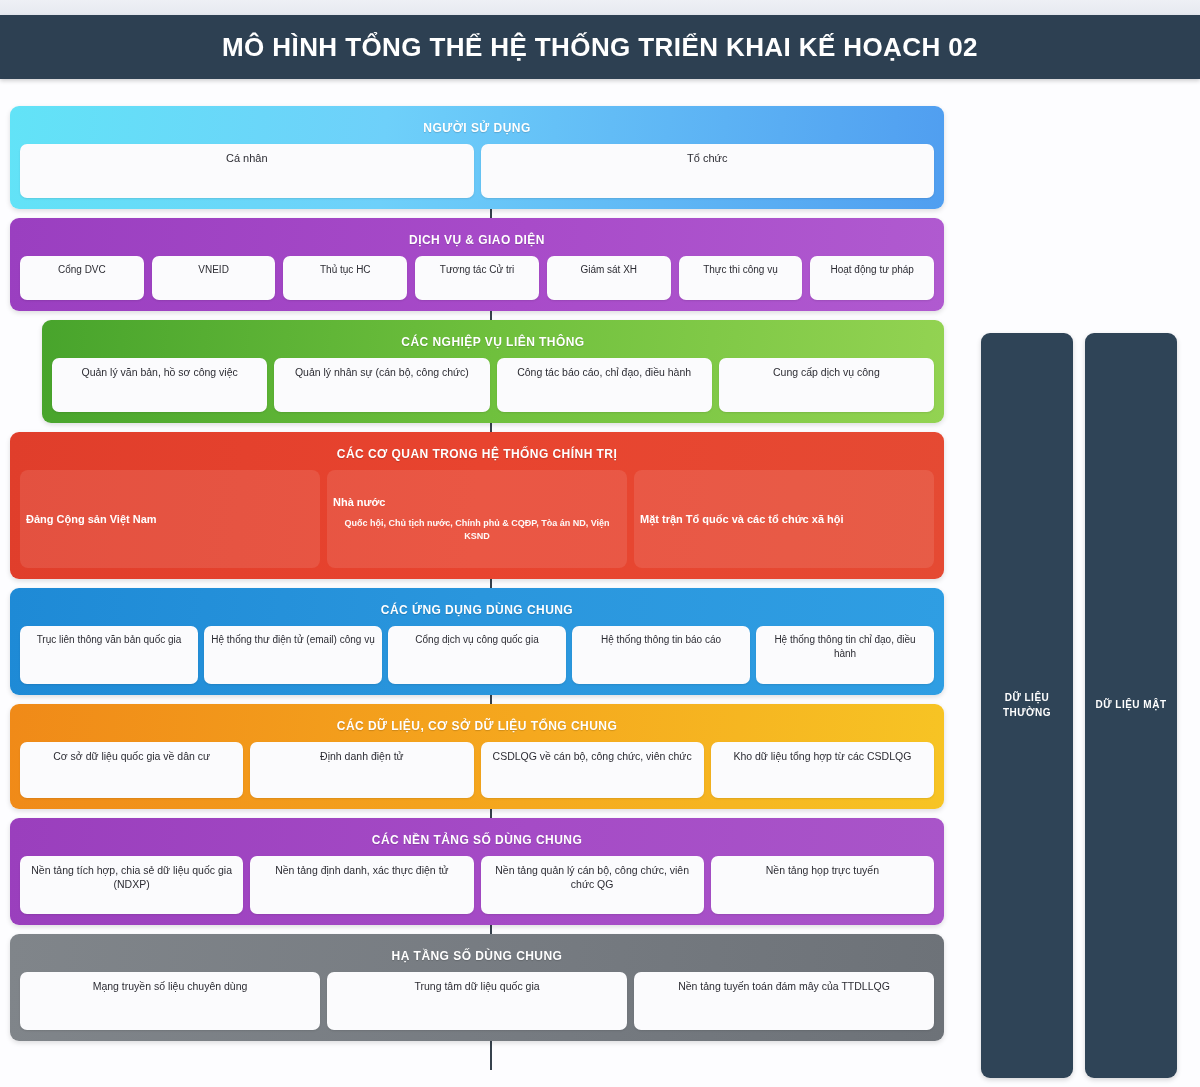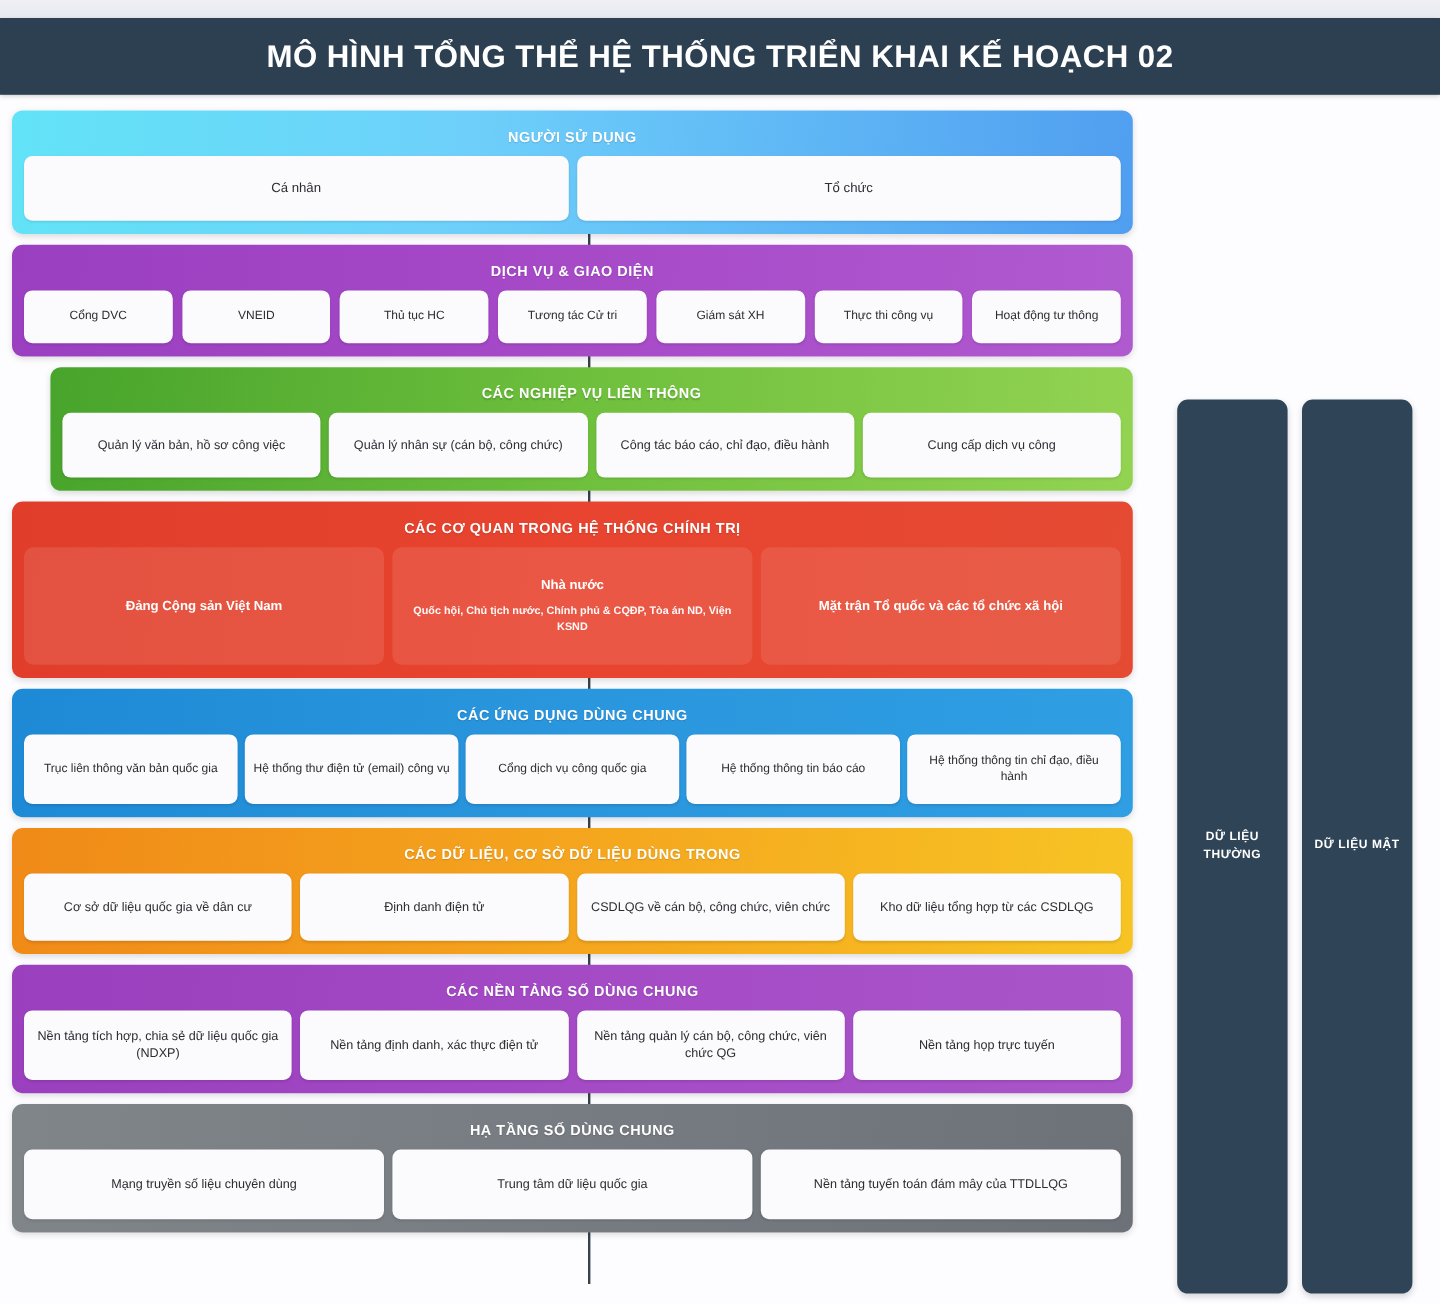--- a/index.html
+++ b/index.html
@@ -29,21 +29,21 @@
     font-size: 26px;
     font-weight: bold;
     letter-spacing: 0.4px;
     text-align: center;
     white-space: nowrap;
   }
 
   
   .stack {
     position: absolute;
-    left: 10px; top: 92px;
+    left: 10px; top: 106px;
     width: 934px;
   }
   .layer {
     position: relative;
     border-radius: 9px;
     margin-bottom: 9px;
     padding: 9px 10px 11px 10px;
     box-shadow: 0 2px 5px rgba(0,0,0,0.13);
     z-index: 3;
   }
@@ -58,21 +58,21 @@
   }
   .boxes {
     display: flex;
     gap: 7px;
   }
   .box {
     flex: 1 1 0;
     background: #fbfbfd;
     border-radius: 7px;
     min-height: 56px;
-    display: flex; align-items: center; justify-content: center;
+    display: flex; align-items: flex-start; justify-content: center;
     text-align: center;
     padding: 7px 6px;
     font-size: 10.5px;
     color: #2c2c33;
     line-height: 1.35;
     box-shadow: 0 1px 2px rgba(0,0,0,0.10);
   }
 
   
   .layer-users { background: linear-gradient(95deg, #62e3f7 0%, #6ed0fa 40%, #509ef0 100%); }
@@ -194,21 +194,21 @@
         <div class="box">
             <span>Tương tác Cử tri</span>
           </div>
         <div class="box">
             <span>Giám sát XH</span>
           </div>
         <div class="box">
             <span>Thực thi công vụ</span>
           </div>
         <div class="box">
-            <span>Hoạt động tư thông</span>
+            <span>Hoạt động tư pháp</span>
           </div>
       </div>
     </div>
 
     <div class="layer layer-business">
       <div class="layer-title">CÁC NGHIỆP VỤ LIÊN THÔNG</div>
       <div class="boxes">
         <div class="box">
             <span>Quản lý văn bản, hồ sơ công việc</span>
           </div>
@@ -255,21 +255,21 @@
         <div class="box">
             <span>Hệ thống thông tin báo cáo</span>
           </div>
         <div class="box">
             <span>Hệ thống thông tin chỉ đạo, điều hành</span>
           </div>
       </div>
     </div>
 
     <div class="layer layer-data">
-      <div class="layer-title">CÁC DỮ LIỆU, CƠ SỞ DỮ LIỆU DÙNG TRONG</div>
+      <div class="layer-title">CÁC DỮ LIỆU, CƠ SỞ DỮ LIỆU TỔNG CHUNG</div>
       <div class="boxes">
         <div class="box">
             <span>Cơ sở dữ liệu quốc gia về dân cư</span>
           </div>
         <div class="box">
             <span>Định danh điện tử</span>
           </div>
         <div class="box">
             <span>CSDLQG về cán bộ, công chức, viên chức</span>
           </div>

